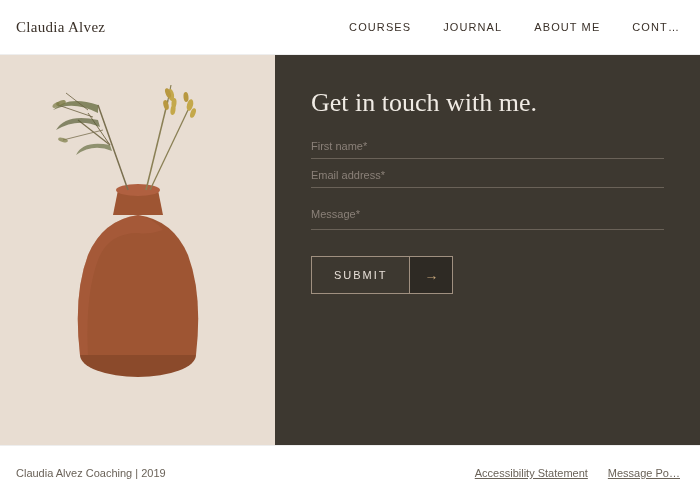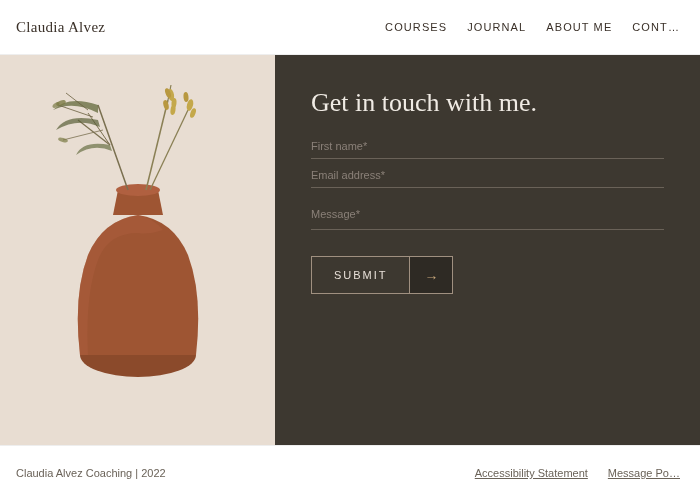--- a/index.html
+++ b/index.html
@@ -25,21 +25,21 @@
       z-index: 10;
     }
     .logo {
       font-family: Georgia, serif;
       font-size: 15px;
       color: #3a3028;
       letter-spacing: 0.02em;
     }
     .nav {
       display: flex;
-      gap: 20px;
+      gap: 32px;
       align-items: center;
     }
     .nav-item {
       font-family: Arial, sans-serif;
       font-size: 11px;
       letter-spacing: 0.1em;
       color: #3a3028;
       text-transform: uppercase;
       cursor: pointer;
     }
@@ -274,18 +274,18 @@
     <div class="submit-row">
       <button class="submit-btn">
         <span class="submit-text">Submit</span>
         <span class="submit-arrow">→</span>
       </button>
     </div>
   </div>
 </main>
 
 <footer class="footer">
-  <div class="footer-left">Claudia Alvez Coaching  |  2022</div>
+  <div class="footer-left">Claudia Alvez Coaching  |  2019</div>
   <div class="footer-right">
     <span class="footer-link">Accessibility Statement</span>
     <span class="footer-link">Message Po…</span>
   </div>
 </footer>
 
 </body></html>

